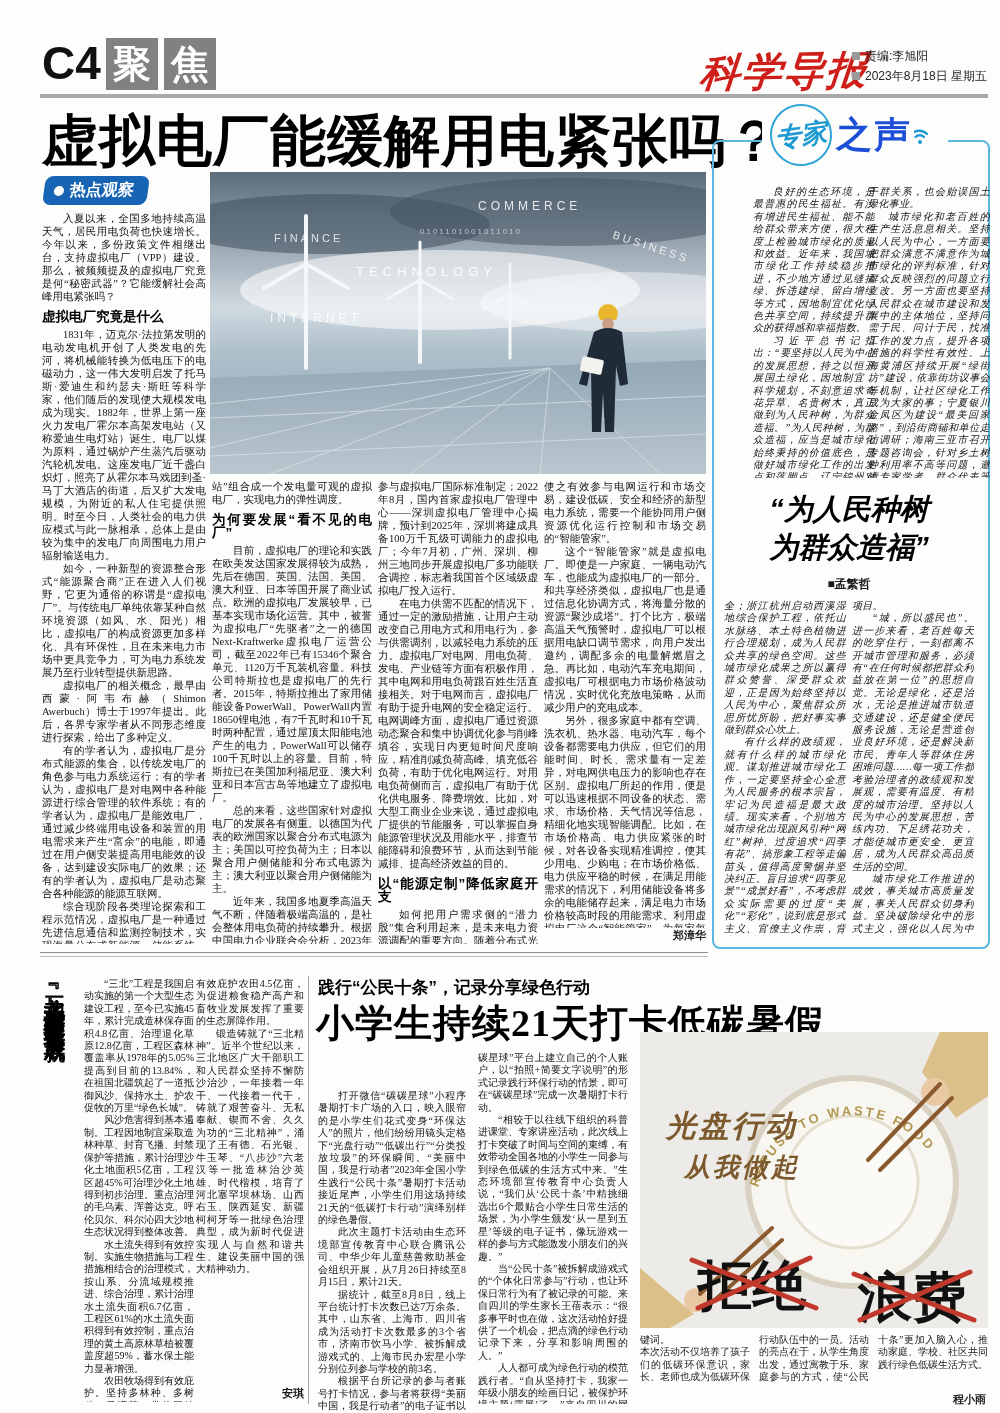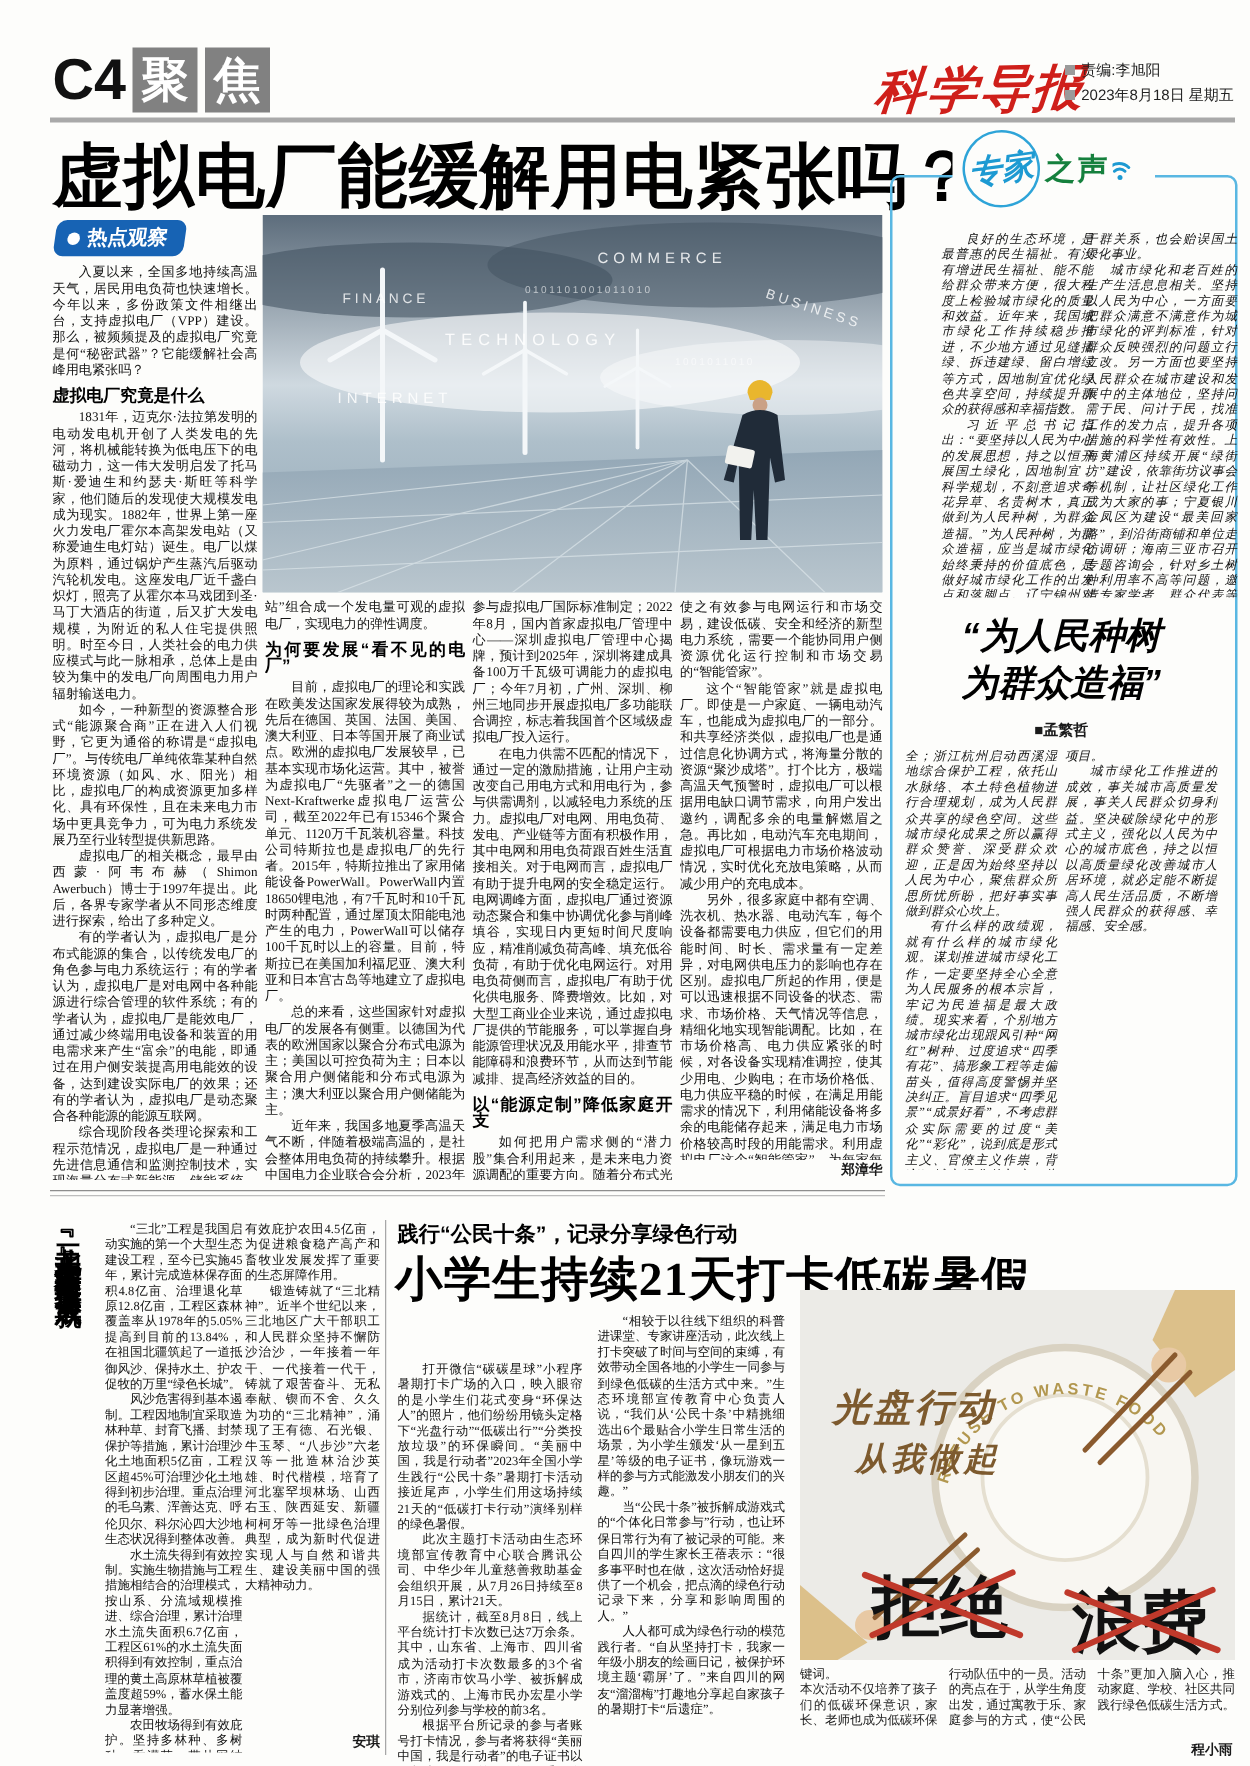--- a/index.html
+++ b/index.html
@@ -26,21 +26,21 @@
   .col h4.sub{margin:7px 0 5px;font-family:"Liberation Sans",sans-serif;font-size:13.5px;color:#000;text-indent:0;}
   .author{font-weight:bold;text-align:right;font-size:11px;background:#fdfdfb;}
   .dline{border-top:1px solid #8d8d8d;border-bottom:1px solid #bdbdbd;height:3px;}
   .vline{width:1px;background:#a7a7a7;}
   
   .expertbox{border:2px solid #59b7e2;border-radius:8px;}
   .brandwrap{background:#fdfdfb;display:flex;align-items:center;}
   .brandcircle{width:58px;height:58px;border:2px solid #2ea4d8;border-radius:50%;display:flex;align-items:center;
                justify-content:center;color:#1d9ad2;font-family:"DejaVu Serif",serif;font-style:italic;font-weight:bold;
                font-size:26px;transform:rotate(-8deg);background:#fdfdfb;}
-  .brandsheng{color:#15803d;font-family:"Liberation Sans",sans-serif;font-weight:bold;font-size:24px;margin-left:4px;letter-spacing:2px;}
+  .brandsheng{color:#1d4ed8;font-family:"Liberation Sans",sans-serif;font-weight:bold;font-size:36px;margin-left:4px;letter-spacing:2px;}
   .kai{font-style:italic;letter-spacing:0.3px;font-size:10px;line-height:12.4px;}
   .kai p{text-indent:2em;}
   .kai p.pc{text-indent:0;}
   .exhead{font-family:"Liberation Sans",sans-serif;font-weight:bold;font-size:29px;text-align:center;
           line-height:38px;color:#000;background:#fdfdfb;}
   .exby{font-size:12px;font-weight:bold;text-align:center;font-family:"Liberation Sans",sans-serif;}
   
   .vhead{writing-mode:vertical-rl;font-family:"Liberation Sans",sans-serif;font-weight:bold;
          font-size:21.5px;letter-spacing:2.5px;color:#000;}
   .smallcol{font-size:10px;line-height:12.4px;}
@@ -199,20 +199,21 @@
   <div>“为人民种树</div>
   <div>为群众造福”</div>
 </div>
 <div class="abs exby" style="left:722px;top:576px;width:254px;">■孟繁哲</div>
 <div class="abs col kai" style="left:724px;top:600px;width:122px;height:336px;">
     <p class="pc">全；浙江杭州启动西溪湿地综合保护工程，依托山水脉络、本土特色植物进行合理规划，成为人民群众共享的绿色空间。这些城市绿化成果之所以赢得群众赞誉、深受群众欢迎，正是因为始终坚持以人民为中心，聚焦群众所思所忧所盼，把好事实事做到群众心坎上。</p>
     <p>有什么样的政绩观，就有什么样的城市绿化观。谋划推进城市绿化工作，一定要坚持全心全意为人民服务的根本宗旨，牢记为民造福是最大政绩。现实来看，个别地方城市绿化出现跟风引种“网红”树种、过度追求“四季有花”、搞形象工程等走偏苗头，值得高度警惕并坚决纠正。盲目追求“四季见景”“成景好看”，不考虑群众实际需要的过度“美化”“彩化”，说到底是形式主义、官僚主义作祟，背离了城市绿化的初衷。为了所谓“绿色政绩”，一味追求“粗、平、快”效应，不惜搞劳民伤财的形象工程、景观工程，使政绩观错位、发展观走偏、责任心缺失，不仅会引发群众不满，损害党群、</p>
   </div>
 <div class="abs col kai" style="left:852px;top:600px;width:122px;height:336px;">
     <p class="pc">项目。</p>
+    <p>“城，所以盛民也”。进一步来看，老百姓每天的吃穿住行，一刻都离不开城市管理和服务，必须有“在任何时候都把群众利益放在第一位”的思想自觉。无论是绿化，还是治水，无论是推进城市轨道交通建设，还是健全便民服务设施，无论是营造创业良好环境，还是解决新市民、青年人等群体住房困难问题……每一项工作都考验治理者的政绩观和发展观，需要有温度、有精度的城市治理。坚持以人民为中心的发展思想，苦练内功、下足绣花功夫，才能使城市更安全、更宜居，成为人民群众高品质生活的空间。</p>
     <p>城市绿化工作推进的成效，事关城市高质量发展，事关人民群众切身利益。坚决破除绿化中的形式主义，强化以人民为中心的城市底色，持之以恒以高质量绿化改善城市人居环境，就必定能不断提高人民生活品质，不断增强人民群众的获得感、幸福感、安全感。</p>
   </div>
 
 <div class="abs vhead" style="left:40px;top:976px;height:428px;">『三北』工程建设四十五年取得五项重大成就</div>
 <div class="abs col smallcol" style="left:84px;top:978px;width:110px;height:424px;">
     <p>“三北”工程是我国启动实施的第一个大型生态建设工程，至今已实施45年，累计完成造林保存面积4.8亿亩、治理退化草原12.8亿亩，工程区森林覆盖率从1978年的5.05%提高到目前的13.84%，在祖国北疆筑起了一道抵御风沙、保持水土、护农促牧的万里“绿色长城”。</p>
     <p>风沙危害得到基本遏制。工程因地制宜采取造林种草、封育飞播、封禁保护等措施，累计治理沙化土地面积5亿亩，工程区超45%可治理沙化土地得到初步治理。重点治理的毛乌素、浑善达克、呼伦贝尔、科尔沁四大沙地生态状况得到整体改善。</p>
     <p>水土流失得到有效控制。实施生物措施与工程措施相结合的治理模式，按山系、分流域规模推进、综合治理，累计治理水土流失面积6.7亿亩，工程区61%的水土流失面积得到有效控制，重点治理的黄土高原林草植被覆盖度超59%，蓄水保土能力显著增强。</p>
     <p>农田牧场得到有效庇护。坚持多林种、多树种，乔灌草、带片网结合，人工干预和封禁保护结合，在华北、东北等粮食主产区营造农田防护林网（带），</p>
   </div>
@@ -225,20 +226,21 @@
 
 <div class="abs kicker" style="left:318px;top:976px;">践行“公民十条”，记录分享绿色行动</div>
 <div class="abs puphead" style="left:316px;top:998px;">小学生持续21天打卡低碳暑假</div>
 <div class="abs col smallcol" style="left:318px;top:1090px;width:148px;height:352px;">
     <p>打开微信“碳碳星球”小程序暑期打卡广场的入口，映入眼帘的是小学生们花式变身“环保达人”的照片，他们纷纷用镜头定格下“光盘行动”“低碳出行”“分类投放垃圾”的环保瞬间。“美丽中国，我是行动者”2023年全国小学生践行“公民十条”暑期打卡活动接近尾声，小学生们用这场持续21天的“低碳打卡行动”演绎别样的绿色暑假。</p>
     <p>此次主题打卡活动由生态环境部宣传教育中心联合腾讯公司、中华少年儿童慈善救助基金会组织开展，从7月26日持续至8月15日，累计21天。</p>
     <p>据统计，截至8月8日，线上平台统计打卡次数已达7万余条。其中，山东省、上海市、四川省成为活动打卡次数最多的3个省市，济南市饮马小学、被拆解成游戏式的、上海市民办宏星小学分别位列参与学校的前3名。</p>
     <p>根据平台所记录的参与者账号打卡情况，参与者将获得“美丽中国，我是行动者”的电子证书以及相应奖品，前20名还将受邀参加于8月底在北京举行的“21天打卡”成果展示活动。</p>
   </div>
 <div class="abs col smallcol" style="left:478px;top:1052px;width:150px;height:352px;">
+    <p class="pc">碳星球”平台上建立自己的个人账户，以“拍照+简要文字说明”的形式记录践行环保行动的情景，即可在“碳碳星球”完成一次暑期打卡行动。</p>
     <p>“相较于以往线下组织的科普进课堂、专家讲座活动，此次线上打卡突破了时间与空间的束缚，有效带动全国各地的小学生一同参与到绿色低碳的生活方式中来。”生态环境部宣传教育中心负责人说，“我们从‘公民十条’中精挑细选出6个最贴合小学生日常生活的场景，为小学生颁发‘从一星到五星’等级的电子证书，像玩游戏一样的参与方式能激发小朋友们的兴趣。”</p>
     <p>当“公民十条”被拆解成游戏式的“个体化日常参与”行动，也让环保日常行为有了被记录的可能。来自四川的学生家长王蓓表示：“很多事平时也在做，这次活动恰好提供了一个机会，把点滴的绿色行动记录下来，分享和影响周围的人。”</p>
     <p>人人都可成为绿色行动的模范践行者。“自从坚持打卡，我家一年级小朋友的绘画日记，被保护环境主题‘霸屏’了。”来自四川的网友“溜溜梅”打趣地分享起自家孩子的暑期打卡“后遗症”。</p>
   </div>
 
 <div class="abs" style="left:640px;top:1032px;width:348px;height:296px;">
 <svg width="348" height="296" viewBox="0 0 348 296">
   <rect width="348" height="296" fill="#ecebe7"></rect>
   <circle cx="212" cy="150" r="104" fill="#f8f6f1" stroke="#d9d2c2" stroke-width="6"></circle>
   <circle cx="212" cy="150" r="66" fill="#fbfaf6" stroke="#e5dfd0" stroke-width="3"></circle>

